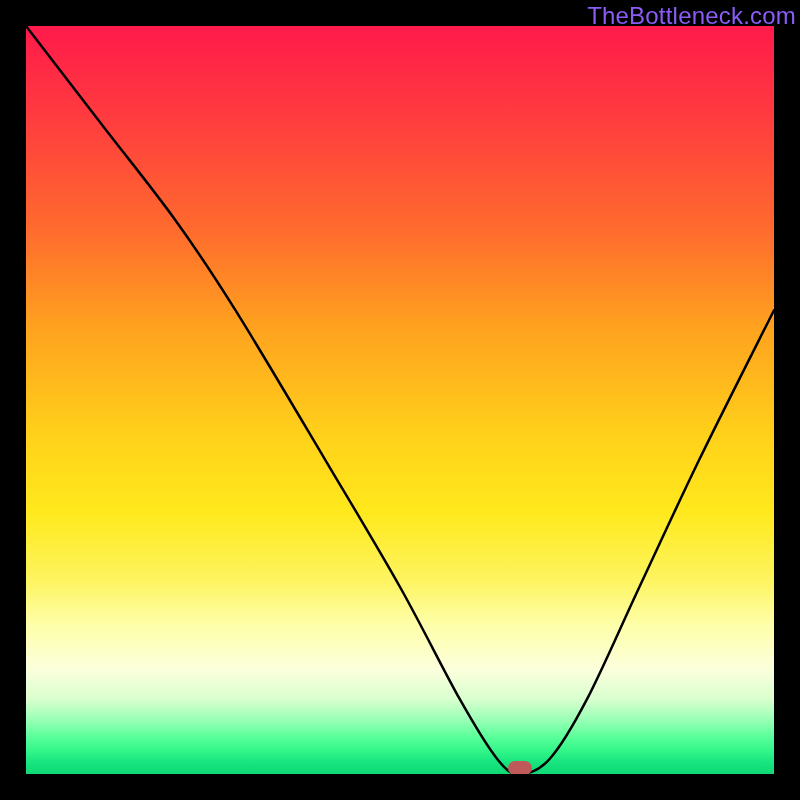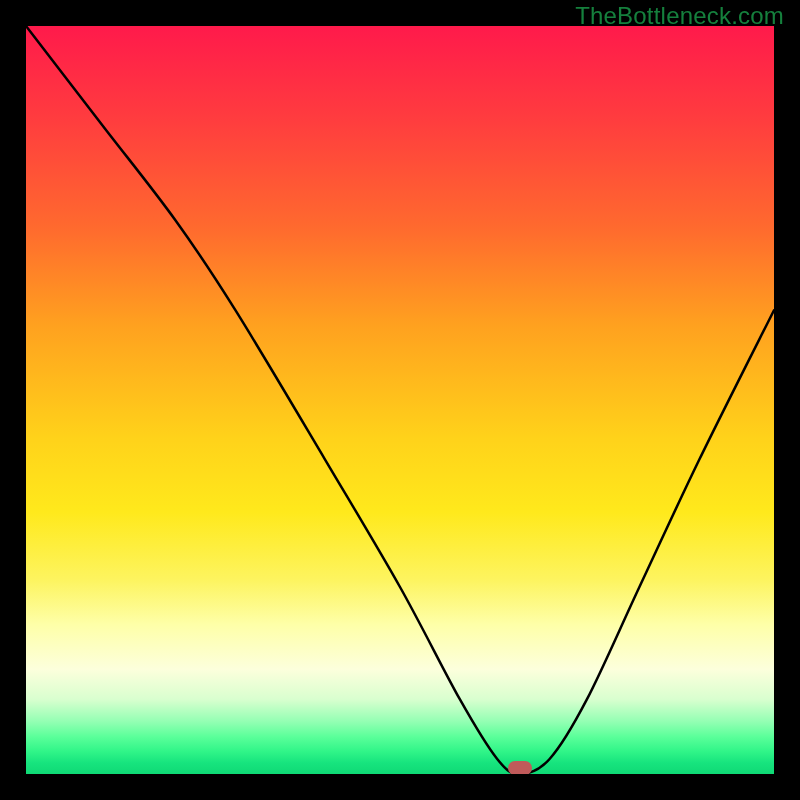--- a/index.html
+++ b/index.html
@@ -13,22 +13,22 @@
   }
   .frame {
     position: relative;
     width: 800px;
     height: 800px;
     background: #000;
   }
   .watermark {
     position: absolute;
     top: 2px;
-    right: 16px;
-    color: #15803d;
+    right: 4px;
+    color: #8b5cf6;
     font-size: 24px;
     font-weight: 500;
     letter-spacing: 0.2px;
     z-index: 10;
     margin-left: 37px;
   }
   .plot-area {
     position: absolute;
     left: 26px;
     top: 26px;

